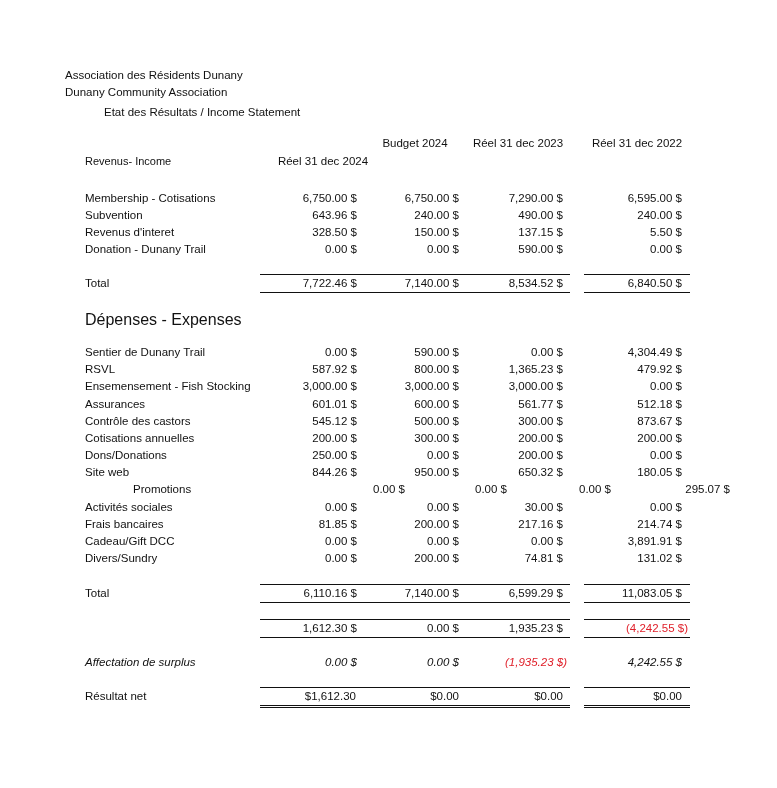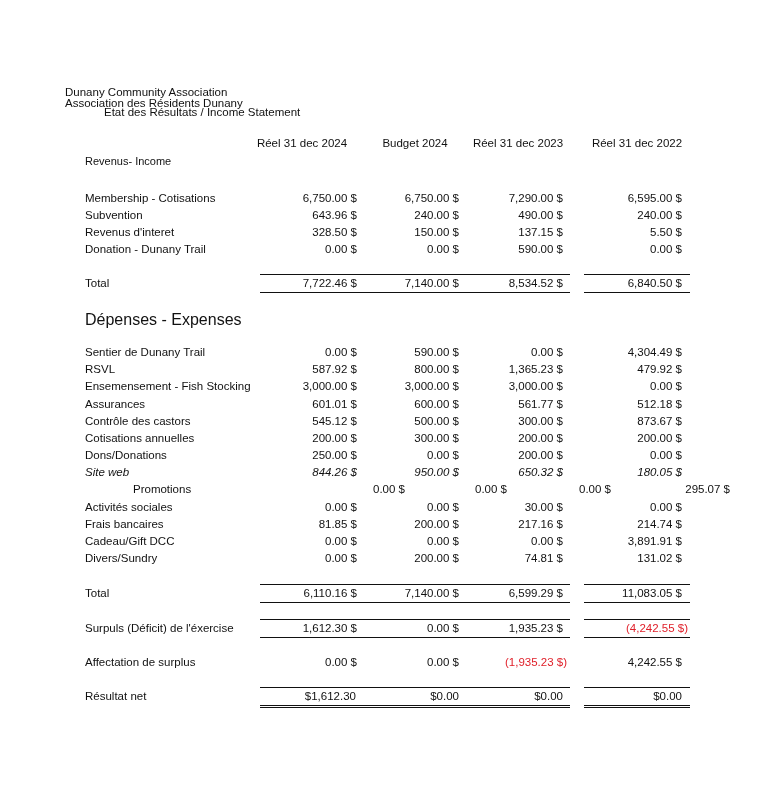--- a/index.html
+++ b/index.html
@@ -22,25 +22,25 @@
   .v.c4 { left: 584px; width: 98px; }
   .neg { color: #e0202a; }
   .line { position: absolute; height: 0; border-top: 1.3px solid #111; }
   .g1 { left: 260px; width: 310px; }
   .g2 { left: 584px; width: 106px; }
   .dbl { border-top: 3px double #111; }
 </style>
 </head>
 <body>
 
-<div class="hdr" style="top:67px;margin-top:28px;">Association des Résidents Dunany</div>
+<div class="hdr" style="top:67px;">Association des Résidents Dunany</div>
 <div class="hdr" style="top:84px;">Dunany Community Association</div>
 <div class="hdr" style="top:104px;padding-left:39px;">Etat des Résultats / Income Statement</div>
 
-<div class="colhead" style="left:247px;">Réel 31 dec 2024</div>
+<div class="colhead" style="left:268px;margin-top:18px;">Réel 31 dec 2024</div>
 <div class="colhead" style="left:360px;">Budget 2024</div>
 <div class="colhead" style="left:463px;">Réel 31 dec 2023</div>
 <div class="colhead" style="left:582px;">Réel 31 dec 2022</div>
 
 <div class="section-title" style="top:155px;">Revenus- Income</div>
 
 <div class="row" style="top:190px;">
   <span class="lbl">Membership - Cotisations</span>
   <span class="v c1">6,750.00 $</span>
   <span class="v c2">6,750.00 $</span>
@@ -125,21 +125,21 @@
   <span class="v c3">200.00 $</span>
   <span class="v c4">200.00 $</span>
 </div>
 <div class="row" style="top:447px;">
   <span class="lbl">Dons/Donations</span>
   <span class="v c1">250.00 $</span>
   <span class="v c2">0.00 $</span>
   <span class="v c3">200.00 $</span>
   <span class="v c4">0.00 $</span>
 </div>
-<div class="row" style="top:464px;font-style:italic;">
+<div class="row" style="top:464px;">
   <span class="lbl">Site web</span>
   <span class="v c1">844.26 $</span>
   <span class="v c2">950.00 $</span>
   <span class="v c3">650.32 $</span>
   <span class="v c4">180.05 $</span>
 </div>
 <div class="row" style="top:481px;margin-left:48px;">
   <span class="lbl">Promotions</span>
   <span class="v c1">0.00 $</span>
   <span class="v c2">0.00 $</span>
@@ -183,30 +183,29 @@
   <span class="v c2">7,140.00 $</span>
   <span class="v c3">6,599.29 $</span>
   <span class="v c4">11,083.05 $</span>
 </div>
 <div class="line g1" style="top:602px;"></div>
 <div class="line g2" style="top:602px;"></div>
 
 <div class="line g1" style="top:619px;"></div>
 <div class="line g2" style="top:619px;"></div>
 <div class="row" style="top:620px;">
-  <span class="lbl">Surpuls (Déficit) de l'éxercise</span>
   <span class="v c1">1,612.30 $</span>
   <span class="v c2">0.00 $</span>
   <span class="v c3">1,935.23 $</span>
   <span class="v c4 neg" style="left:584px;width:104px;">(4,242.55 $)</span>
 </div>
 <div class="line g1" style="top:637px;"></div>
 <div class="line g2" style="top:637px;"></div>
 
-<div class="row" style="top:654px;">
+<div class="row" style="top:654px;font-style:italic;">
   <span class="lbl">Affectation de surplus</span>
   <span class="v c1">0.00 $</span>
   <span class="v c2">0.00 $</span>
   <span class="v c3 neg" style="width:103px;">(1,935.23 $)</span>
   <span class="v c4">4,242.55 $</span>
 </div>
 
 <div class="line g1" style="top:687px;"></div>
 <div class="line g2" style="top:687px;"></div>
 <div class="row" style="top:688px;">

